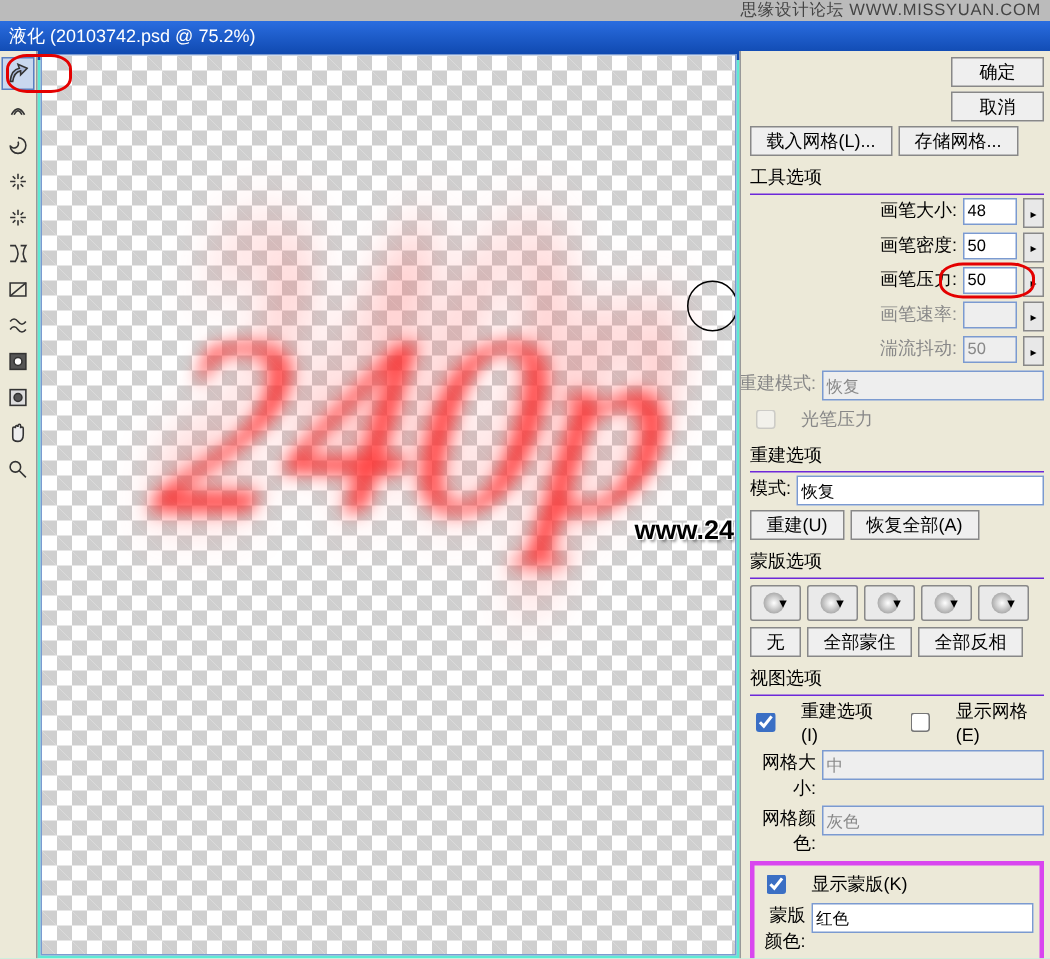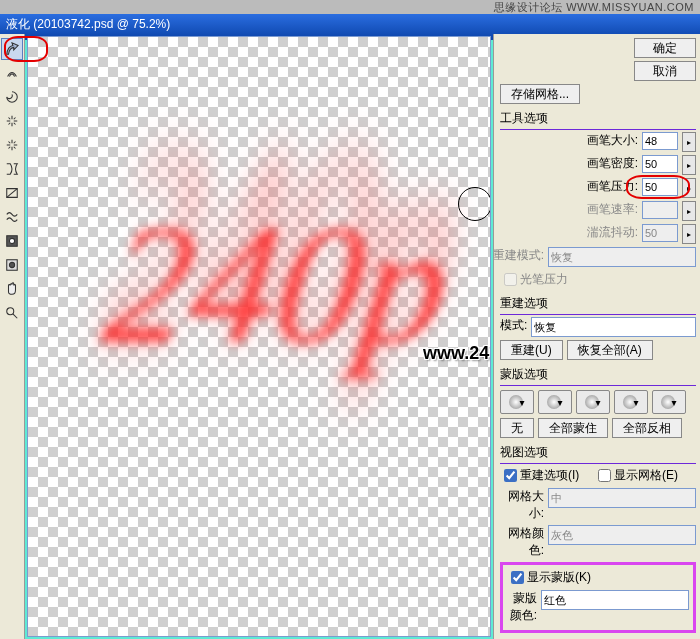--- a/index.html
+++ b/index.html
@@ -17,21 +17,21 @@
 .artwork::after{content:attr(data-text);position:absolute;left:0;top:-40px;color:#ff2a2a;filter:blur(14px) opacity(.5);transform:scaleY(1.6)}
 .credit{position:absolute;left:395px;top:306px;font-size:18px;font-weight:700;color:#000;text-shadow:-1px -1px 0 #fff,1px -1px 0 #fff,-1px 1px 0 #fff,1px 1px 0 #fff,2px 2px 2px #0006}
 .cursor-ring{position:absolute;left:430px;top:150px;width:32px;height:32px;border:1px solid #000;border-radius:50%}
 .hl1{position:absolute;top:36px;left:4px;width:40px;height:22px;border:2px solid #e40000;border-radius:14px/10px;z-index:40;pointer-events:none}
 .hl2{position:absolute;top:175px;left:626px;width:60px;height:20px;border:2px solid #e40000;border-radius:16px/10px;z-index:40;pointer-events:none}
 .side{flex:1;background:#ece9d8;border-left:1px solid #999;padding:4px 4px 0 6px;overflow:hidden;box-sizing:border-box}
 .row{display:flex;align-items:flex-start;margin-bottom:3px;gap:4px}
 .btn{background:#efefef;border:1px solid #888;padding:1px 18px;font-size:12px;height:20px;line-height:16px}
 .btn.wide{padding:1px 10px}
 .hdr{font-size:12px;color:#000;margin:6px 0 2px;border-bottom:1px solid #6d28d9;padding-bottom:2px}
-label{display:inline-flex;align-items:center;gap:0}
+label{display:inline-flex;align-items:center;gap:14px}
 .lbl{width:60px;text-align:right;color:#000;display:inline-block}
 .num{width:30px;height:16px;border:1px solid #7b9ad0;background:#fff;font-size:11px;text-align:left;padding:0 2px}
 .num.dis{background:#eee;color:#888}
 .arrow{width:12px;height:18px;border:1px solid #888;background:#e8e8e8;display:inline-flex;align-items:center;justify-content:center;font-size:8px}
 .sel-input{height:18px;border:1px solid #7b9ad0;background:#fff;font-size:11px;padding:0 2px;flex:1}
 .sel-input.dis{background:#eee;color:#888}
 .mask-btns{display:flex;gap:4px;margin:4px 0}
 .mbtn{width:32px;height:22px;border:1px solid #888;background:#eaeaea;border-radius:2px;display:flex;align-items:center;justify-content:center}
 .mbtn .c1{width:14px;height:14px;border-radius:50%;background:radial-gradient(#fff,#888)}
 .mbtn .plus{position:relative;margin-left:-4px;font-size:10px}
@@ -130,20 +130,21 @@
   </div>
 
   <div class="side">
     <div class="row just-right">
           <button class="btn">确定</button>
         </div>
     <div class="row just-right">
           <button class="btn">取消</button>
         </div>
     <div class="row">
+          <button class="btn wide">载入网格(L)...</button>
           <button class="btn wide">存储网格...</button>
         </div>
 
     <div class="hdr">工具选项</div>
     <div class="row just-right nowrap">
           <span class="lbl">画笔大小:</span>
           <input class="num" value="48" style="">
           <span class="arrow">▸</span>
         </div>
     <div class="row just-right nowrap">

